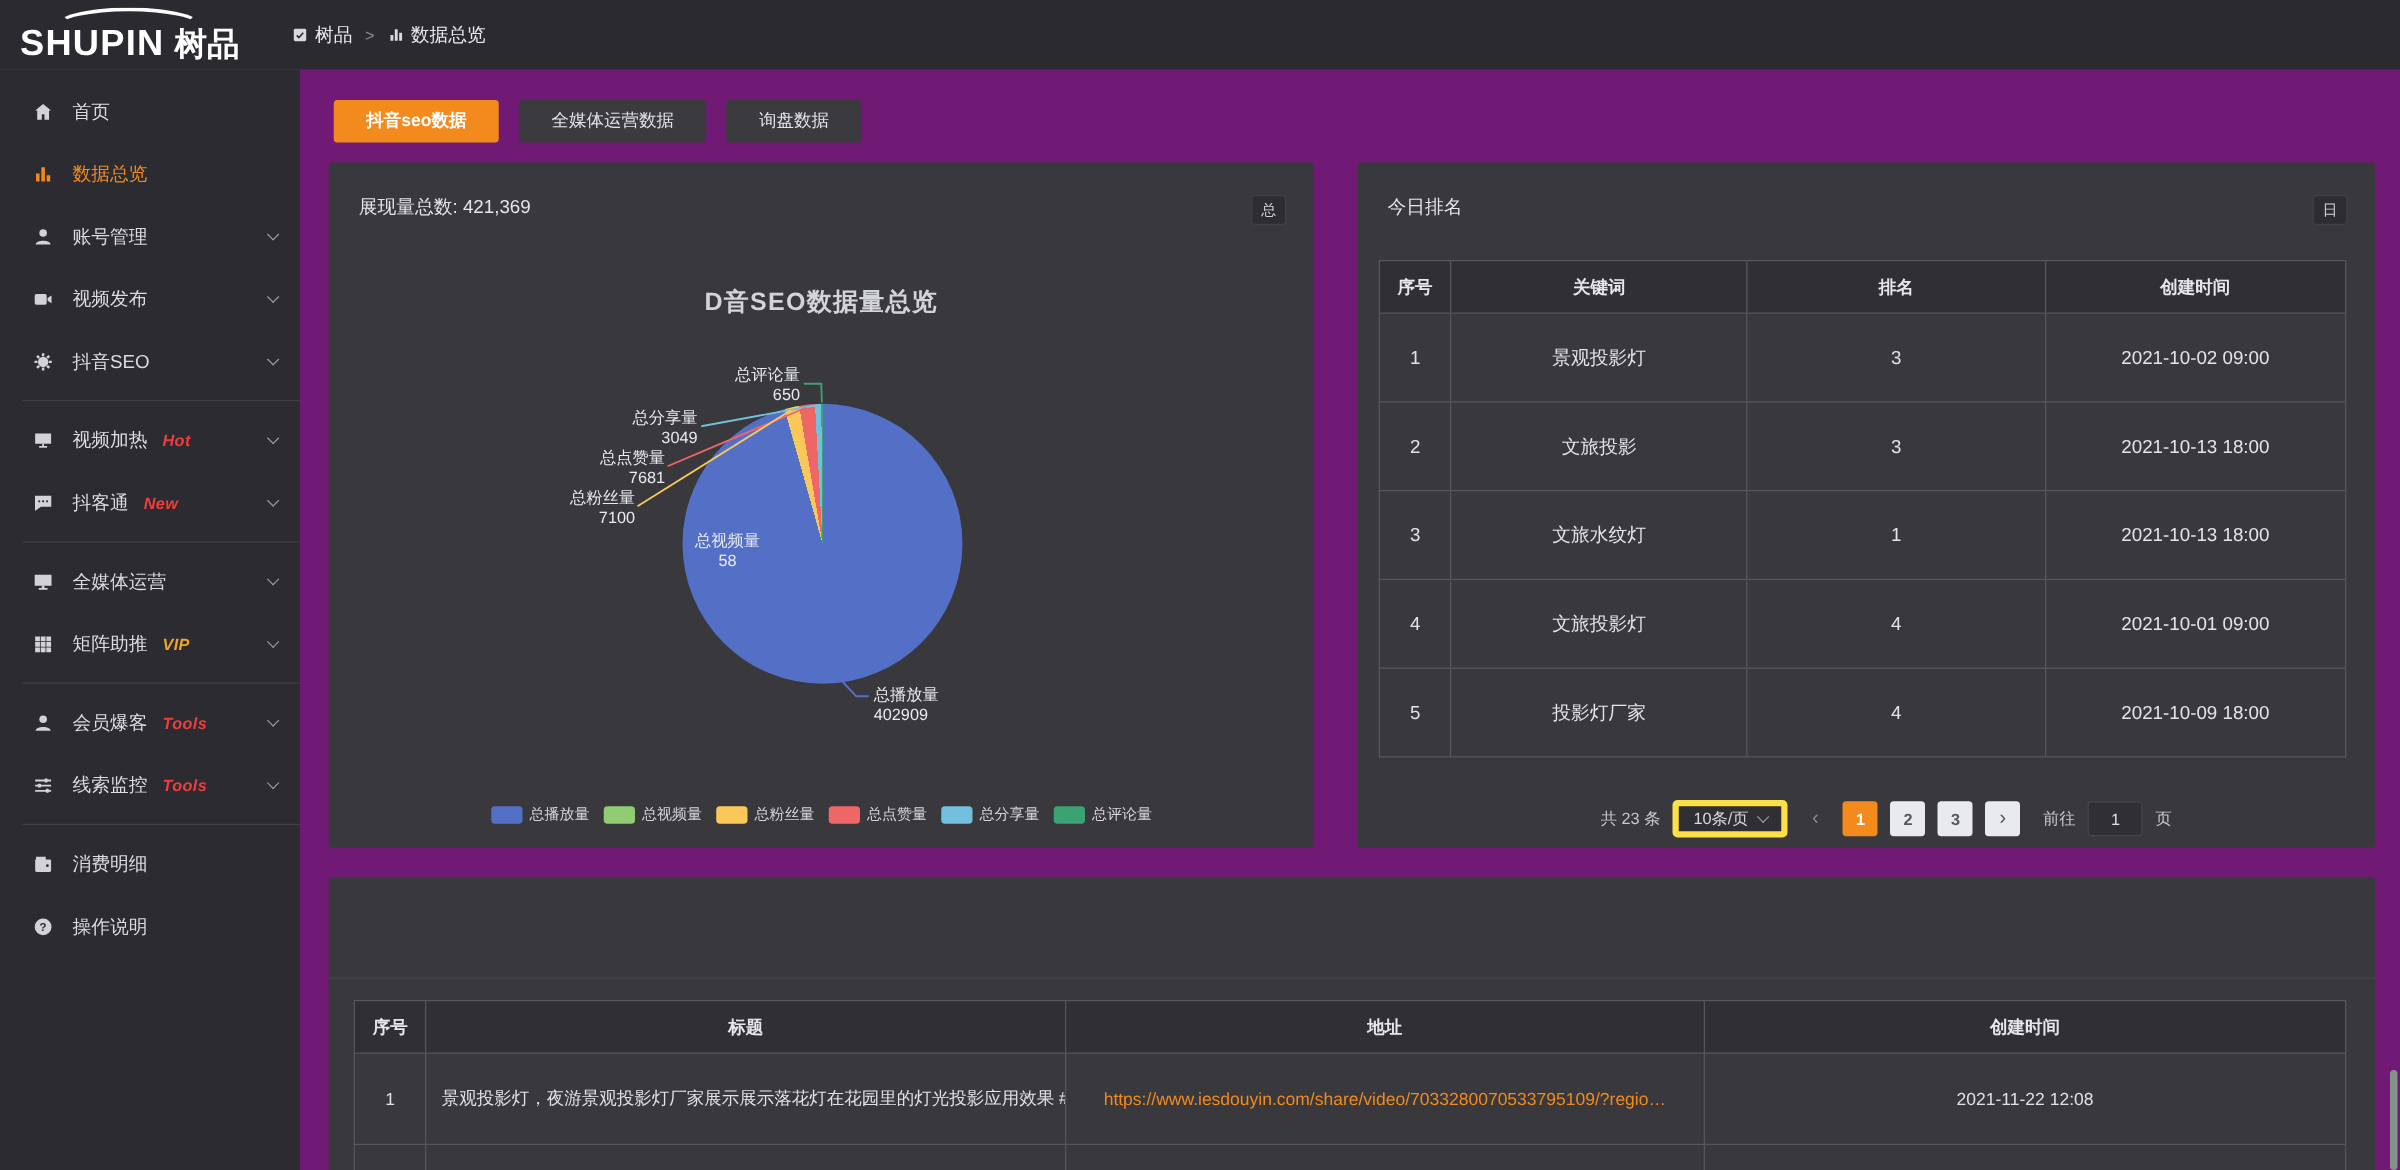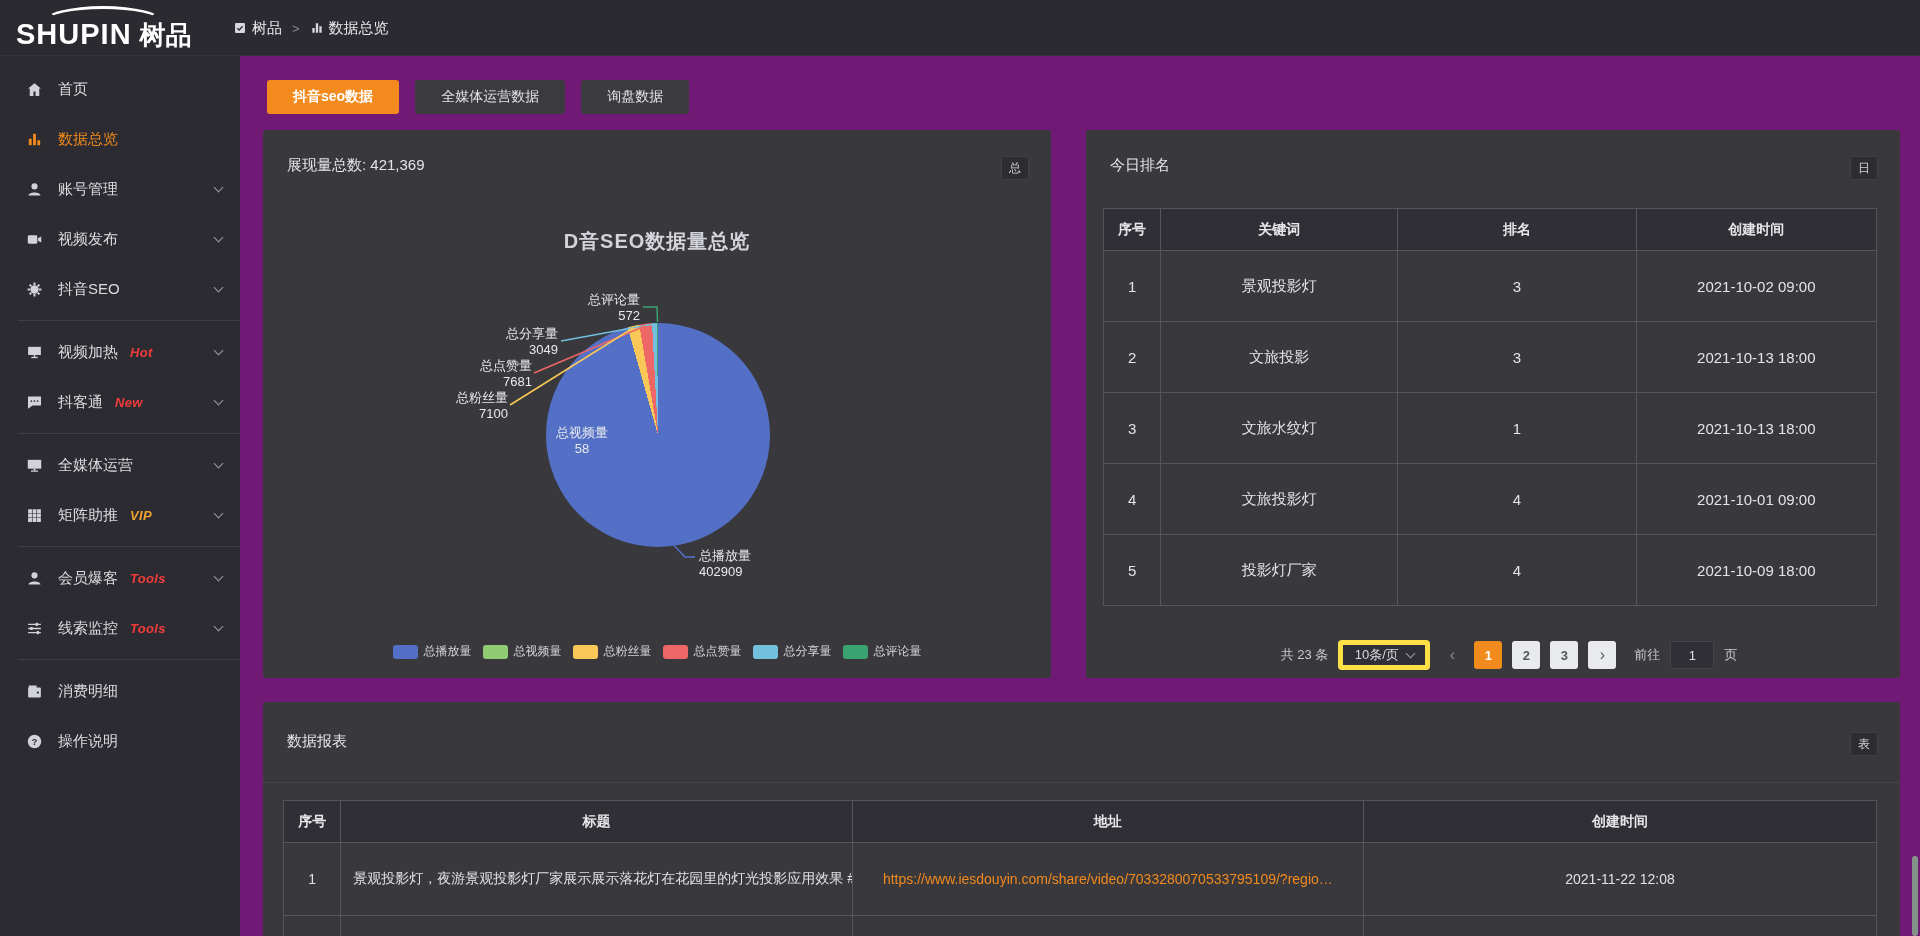--- a/index.html
+++ b/index.html
@@ -272,21 +272,21 @@
     <svg class="leader-svg" viewBox="0 0 788 548">
       <polyline points="380,177 394,177 394.5,192" fill="none" stroke-width="1.5" stroke="#3ba272"></polyline>
       <polyline points="298,211 391,194" fill="none" stroke-width="1.5" stroke="#73c0de"></polyline>
       <polyline points="271,243 382,196" fill="none" stroke-width="1.5" stroke="#ee6666"></polyline>
       <polyline points="247,275 370,198" fill="none" stroke-width="1.5" stroke="#fac858"></polyline>
       <polyline points="406,410 422,427 432,427" fill="none" stroke-width="1.5" stroke="#5470c6"></polyline>
     </svg>
 
     <div class="pie-label" style="right:411px; top:162px;">
       <div>总评论量</div>
-        <div>572</div>
+        <div>650</div>
     </div>
     <div class="pie-label" style="right:493px; top:196px;">
       <div>总分享量</div>
         <div>3049</div>
     </div>
     <div class="pie-label" style="right:519px; top:228px;">
       <div>总点赞量</div>
         <div>7681</div>
     </div>
     <div class="pie-label" style="right:543px; top:260px;">
@@ -396,24 +396,20 @@
       <span class="pg-btn">2</span>
       <span class="pg-btn">3</span>
       <span class="pg-next">›</span>
       <span style="margin-left:8px;">前往</span>
       <input class="goto-input" value="1" style="">
       <span>页</span>
     </div>
   </section>
 
   <section class="panel panel-report">
-    <div class="panel-head" style="top:30px;">
-      <span class="panel-title">数据报表</span>
-      <span class="corner-chip">表</span>
-    </div>
     <div class="report-sep"></div>
     <div class="report-table-wrap">
       <table class="grid-table report-table">
         <colgroup>
             <col style="width:3.6%">
             <col style="width:32.1%">
             <col style="width:32.1%">
             <col style="width:32.2%">
           </colgroup>
         <thead>

